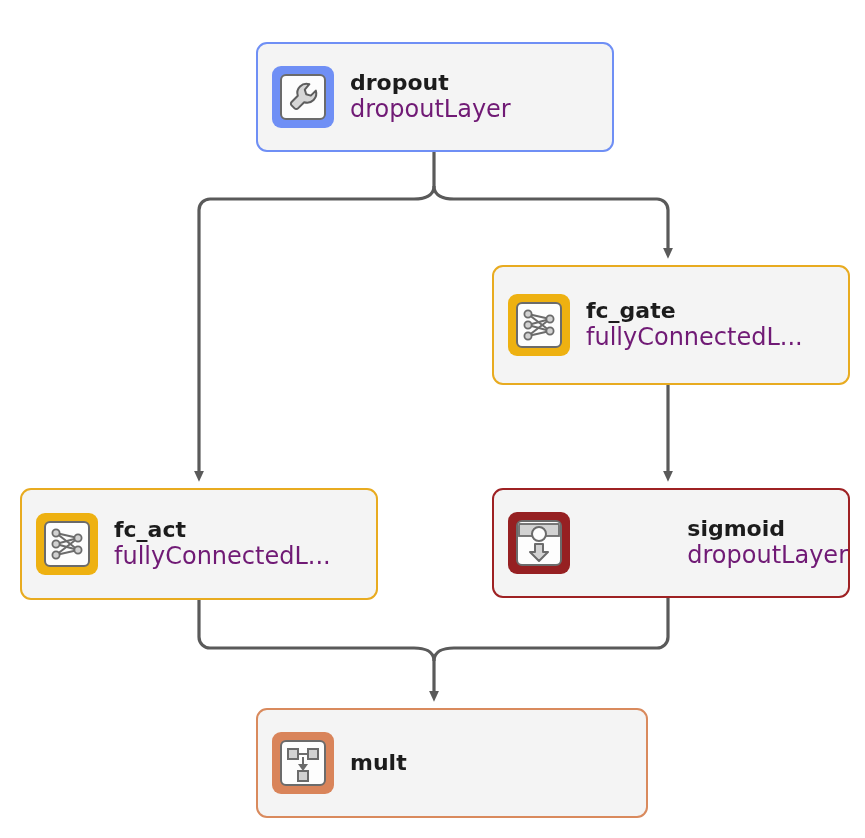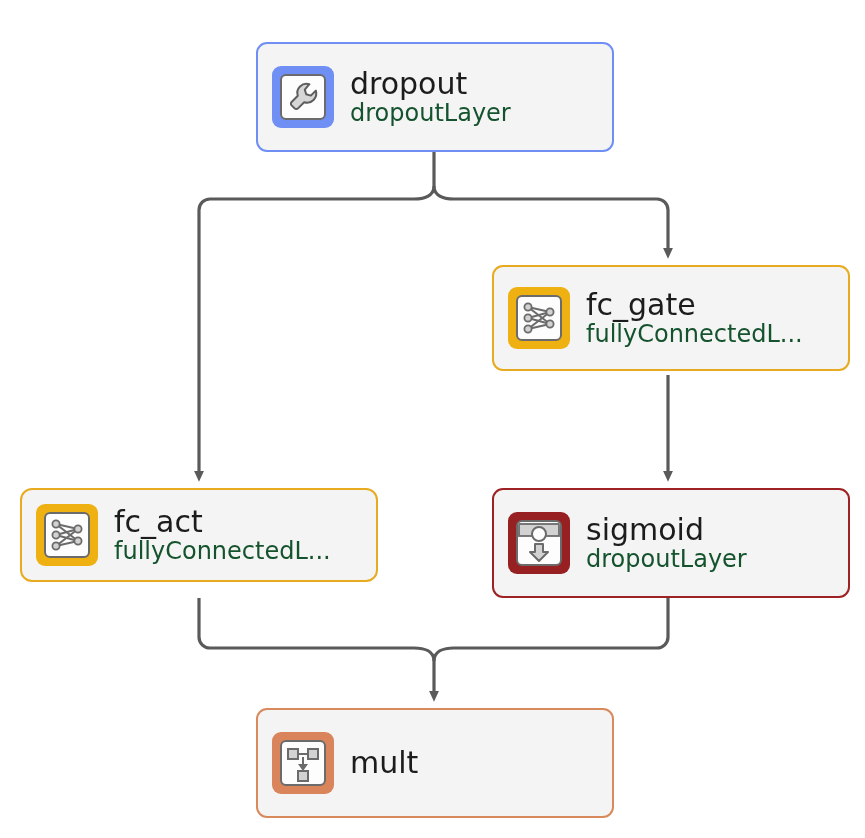--- a/index.html
+++ b/index.html
@@ -72,39 +72,40 @@
 
   .node-text {
     margin-left: 16px;
     display: flex;
     flex-direction: column;
     justify-content: center;
     overflow: hidden;
   }
 
   .node-title {
-    font-size: 30px;
+    font-size: 22px;
     color: #1c1c1c;
     line-height: 1.12;
     white-space: nowrap;
+    font-weight: bold;
   }
 
   .node-subtitle {
     font-size: 24px;
-    color: #14532d;
+    color: #701a75;
     line-height: 1.12;
     white-space: nowrap;
   }
 
   
   #node-dropout  { left: 256px; top: 42px;  width: 358px; height: 110px; border-color: #6f8ff5; }
-  #node-fc_gate  { left: 492px; top: 265px; width: 358px; height: 106px; border-color: #e8ab20; }
-  #node-fc_act   { left: 20px;  top: 488px; width: 358px; height: 94px; border-color: #e8ab20; border-radius: 12px; }
-  #node-sigmoid  { left: 492px; top: 488px; width: 358px; height: 110px; border-color: #9e2123; }
-  #node-mult     { left: 256px; top: 708px; width: 358px; height: 110px; border-color: #d98a5d; }
+  #node-fc_gate  { left: 492px; top: 265px; width: 358px; height: 120px; border-color: #e8ab20; }
+  #node-fc_act   { left: 20px;  top: 488px; width: 358px; height: 112px; border-color: #e8ab20; }
+  #node-sigmoid  { left: 492px; top: 488px; width: 358px; height: 110px; border-color: #9e2123; justify-content: space-between; }
+  #node-mult     { left: 256px; top: 708px; width: 392px; height: 110px; border-color: #d98a5d; }
 
   .badge-blue   { background: #6f8ff5; }
   .badge-gold   { background: #eeb111; }
   .badge-red    { background: #962022; }
   .badge-orange { background: #d9845a; }
 </style>
 </head>
 <body>
 
 <div id="canvas">

